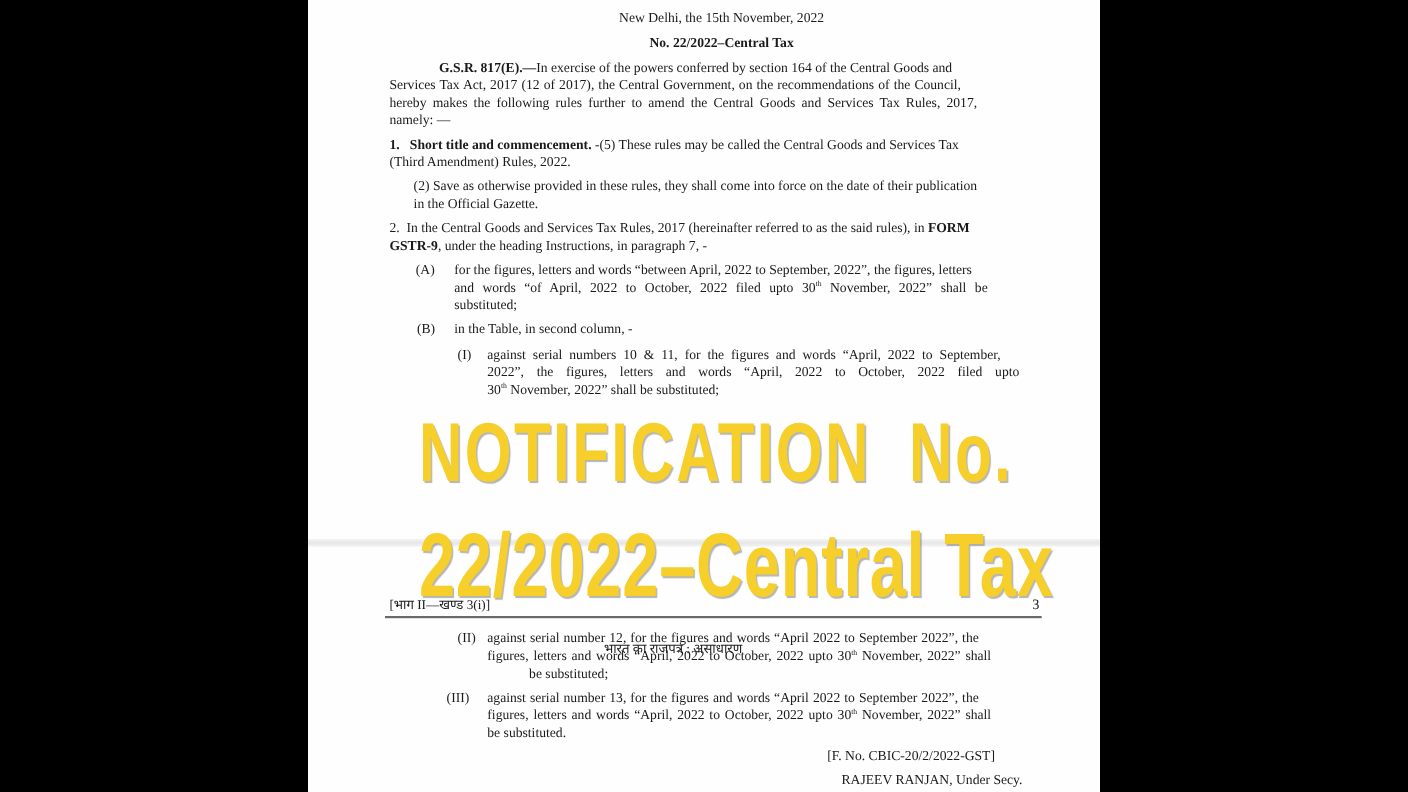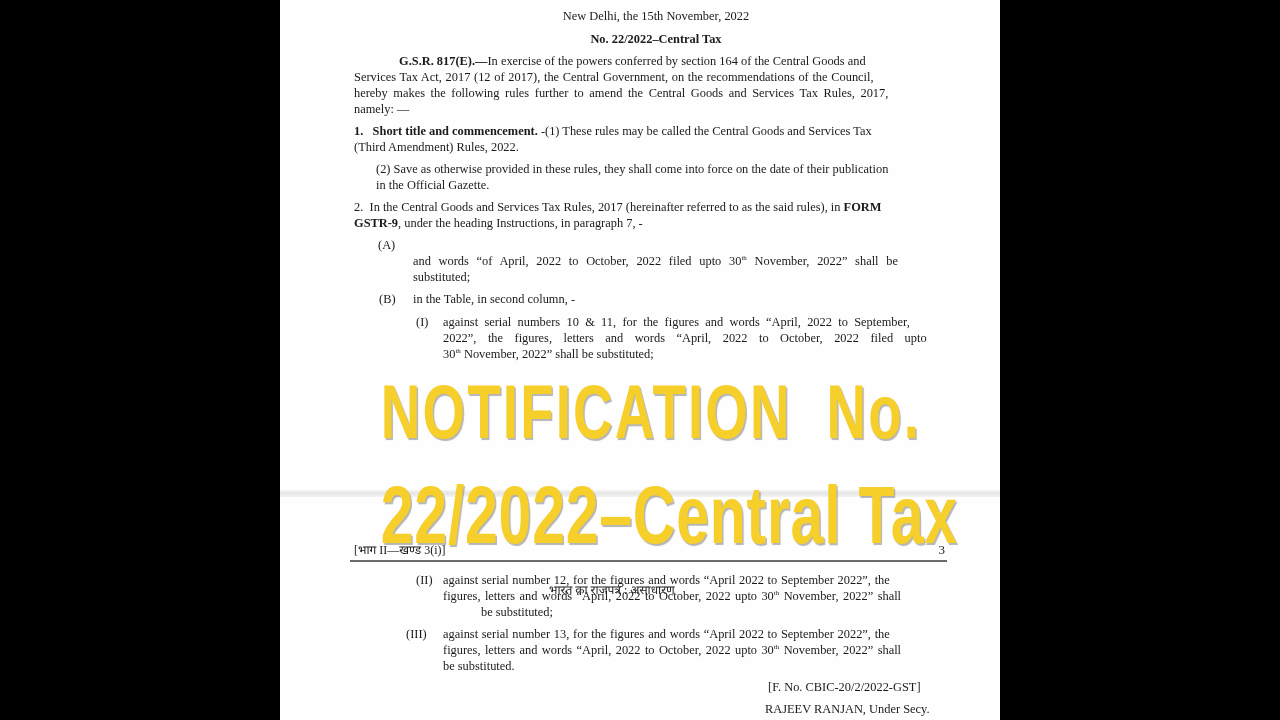--- a/index.html
+++ b/index.html
@@ -58,34 +58,35 @@
   <div class="t center" style="top:31px;font-weight:bold;">No. 22/2022–Central Tax</div>
 
   <div class="t" style="left:119px;top:53px;">
     <b>G.S.R. 817(E).—</b><span>In exercise of the powers conferred by section 164 of the Central Goods and</span>
   </div>
   <div class="t" style="left:74px;top:69px;word-spacing:0.6px;">Services Tax Act, 2017 (12 of 2017), the Central Government, on the recommendations of the Council,</div>
   <div class="t" style="left:74px;top:85px;word-spacing:2.5px;">hereby makes the following rules further to amend the Central Goods and Services Tax Rules, 2017,</div>
   <div class="t" style="left:74px;top:101px;">namely: —</div>
 
   <div class="t" style="left:74px;top:123px;">
-    <b>1.</b>&nbsp;&nbsp;&nbsp;<b>Short title and commencement.</b><span> -(1) These rules may be called the Central Goods and Services Tax</span>
+    <b>1.</b>&nbsp;&nbsp;&nbsp;<b>Short title and commencement.</b><span> -(5) These rules may be called the Central Goods and Services Tax</span>
   </div>
   <div class="t" style="left:74px;top:139px;">(Third Amendment) Rules, 2022.</div>
   <div class="t" style="left:96px;top:161px;">(2) Save as otherwise provided in these rules, they shall come into force on the date of their publication</div>
   <div class="t" style="left:96px;top:177px;">in the Official Gazette.</div>
 
   <div class="t" style="left:74px;top:199px;">
     <span>2.</span>&nbsp;&nbsp;<span>In the Central Goods and Services Tax Rules, 2017 (hereinafter referred to as the said rules), in </span><b>FORM</b>
   </div>
   <div class="t" style="left:74px;top:215px;">
     <b>GSTR-9</b><span>, under the heading Instructions, in paragraph 7, -</span>
   </div>
 
   <div class="label" style="left:98px;top:237px;">(A)</div>
+  <div class="t" style="left:133px;top:237px;">for the figures, letters and words “between April, 2022 to September, 2022”, the figures, letters</div>
   <div class="t" style="left:133px;top:253px;word-spacing:4.6px;">
     <span>and words “of April, 2022 to October, 2022 filed upto 30</span><sup>th</sup><span> November, 2022” shall be</span>
   </div>
   <div class="t" style="left:133px;top:269px;">substituted;</div>
 
   <div class="label" style="left:99px;top:291px;">(B)</div>
   <div class="t" style="left:133px;top:291px;">in the Table, in second column, -</div>
 
   <div class="label" style="left:136px;top:314px;">(I)</div>
   <div class="t" style="left:163px;top:314px;word-spacing:3.2px;">against serial numbers 10 &amp; 11, for the figures and words “April, 2022 to September,</div>
@@ -110,18 +111,18 @@
   </div>
   <div class="t" style="left:163px;top:604px;margin-left:38px;">be substituted;</div>
 
   <div class="label" style="left:126px;top:626px;">(III)</div>
   <div class="t" style="left:163px;top:626px;word-spacing:0.6px;">against serial number 13, for the figures and words “April 2022 to September 2022”, the</div>
   <div class="t" style="left:163px;top:642px;word-spacing:1.3px;">
     <span>figures, letters and words “April, 2022 to October, 2022 upto 30</span><sup>th</sup><span> November, 2022” shall</span>
   </div>
   <div class="t" style="left:163px;top:658px;">be substituted.</div>
 
-  <div class="t" style="left:488px;top:679px;">[F. No. CBIC-20/2/2022-GST]</div>
+  <div class="t" style="left:472px;top:679px;">[F. No. CBIC-20/2/2022-GST]</div>
   <div class="t" style="left:485px;top:701px;">RAJEEV RANJAN, Under Secy.</div>
 
   <div class="overlay overlay1" style="white-space:pre;">NOTIFICATION  No.</div>
   <div class="overlay overlay2">22/2022–Central Tax</div>
 </div>
 
 </body></html>

